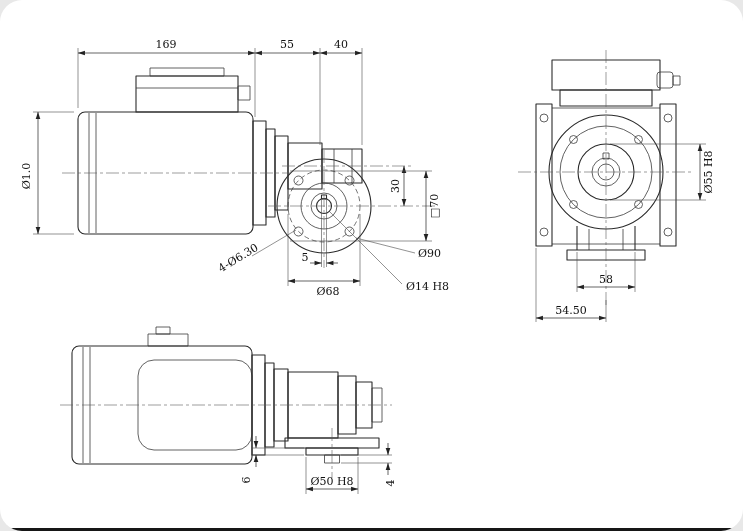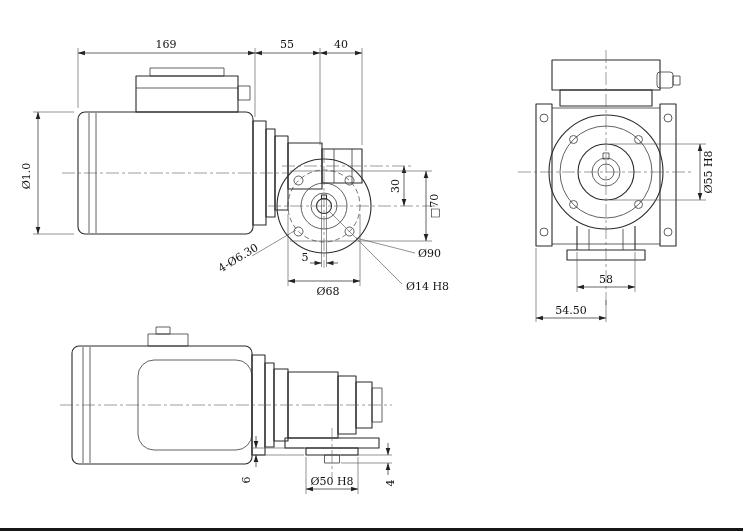--- a/index.html
+++ b/index.html
@@ -1,17 +1,17 @@
 <!DOCTYPE html>
 <html><head>
 <meta charset="utf-8">
 <style>
   html,body{margin:0;padding:0;background:#e8e8e8;}
   .page{position:relative;width:743px;height:531px;background:#ffffff;overflow:hidden;
-        font-family:"DejaVu Sans", sans-serif;}
+        font-family:"DejaVu Sans", sans-serif;border-radius:22px;}
   svg{display:block;}
   .ol  {fill:none;stroke:#2b2b2b;stroke-width:1.1;stroke-linejoin:round;}
   .ol2 {fill:none;stroke:#3a3a3a;stroke-width:0.8;stroke-linejoin:round;}
   .thin{fill:none;stroke:#4a4a4a;stroke-width:0.6;}
   .cl  {fill:none;stroke:#5a5a5a;stroke-width:0.6;stroke-dasharray:13 3 3 3;}
   .dash{fill:none;stroke:#3a3a3a;stroke-width:0.7;stroke-dasharray:5 3;}
   .dim {fill:none;stroke:#222222;stroke-width:0.7;}
   text.d{font-family:"DejaVu Serif", serif;font-size:11px;fill:#111111;}
 </style>
 </head>

